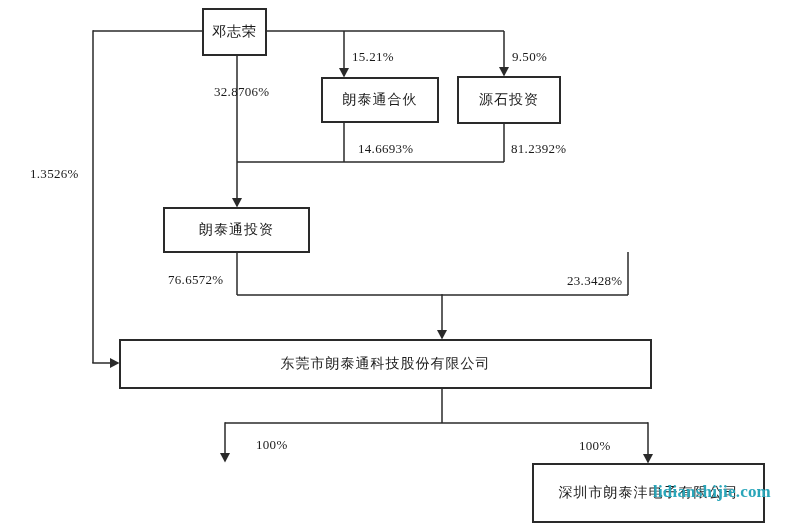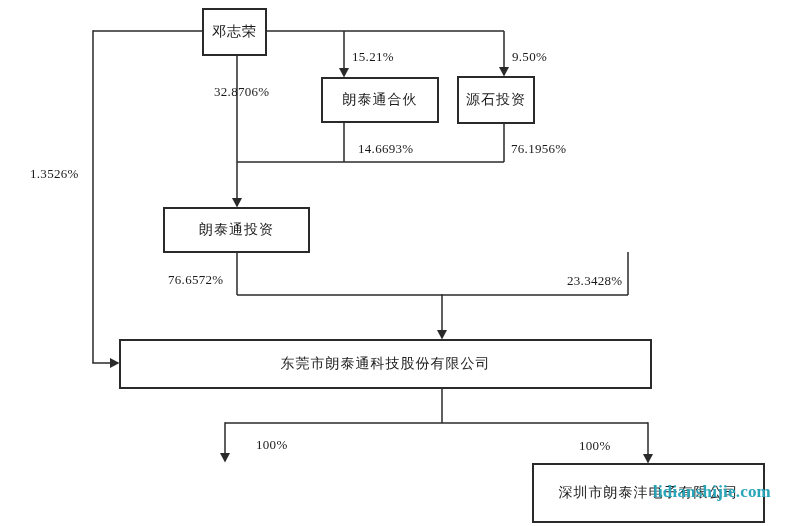--- a/index.html
+++ b/index.html
@@ -38,21 +38,21 @@
   .pct {
     position: absolute;
     z-index: 2;
     font-size: 13px;
     letter-spacing: 0.3px;
     white-space: nowrap;
   }
   
   #node-deng        { left: 202px; top: 8px;   width: 65px;  height: 48px; }
   #node-partnership { left: 285px; top: 77px;  width: 118px; height: 46px; margin-left: 36px; }
-  #node-yuanshi     { left: 457px; top: 76px;  width: 78px;  height: 48px; }
+  #node-yuanshi     { left: 457px; top: 76px;  width: 104px;  height: 48px; }
   #node-lti         { left: 163px; top: 207px; width: 147px; height: 46px; }
   #node-others      { left: 518px; top: 205px; width: 217px; height: 47px; }
   #node-main        { left: 119px; top: 339px; width: 533px; height: 50px; }
   #node-dongguan    { left: 118px; top: 462px; width: 212px; height: 51px; }
   #node-shenzhen    { left: 532px; top: 463px; width: 233px; height: 60px; justify-content: center; }
   
   #lbl-e0 { left: 352px; top: 49px;  }
   #lbl-e1 { left: 512px; top: 49px;  }
   #lbl-e2 { left: 166px; top: 84px; margin-left: 48px; }
   #lbl-e3 { left: 358px; top: 141px; }
@@ -137,21 +137,21 @@
     <span>东莞市朗泰通科技股份有限公司</span>
   </div>
   <div class="node" id="node-shenzhen">
     <span>深圳市朗泰沣电子有限公司</span>
   </div>
 
   <span class="pct" id="lbl-e0">15.21%</span>
   <span class="pct" id="lbl-e1">9.50%</span>
   <span class="pct" id="lbl-e2">32.8706%</span>
   <span class="pct" id="lbl-e3">14.6693%</span>
-  <span class="pct" id="lbl-e4">76.1956%</span>
+  <span class="pct" id="lbl-e4">81.2392%</span>
   <span class="pct" id="lbl-e5">1.3526%</span>
   <span class="pct" id="lbl-e6">76.6572%</span>
   <span class="pct" id="lbl-e7">23.3428%</span>
   <span class="pct" id="lbl-e8">100%</span>
   <span class="pct" id="lbl-e9">100%</span>
 
   <span id="watermark">lidianshijie.com</span>
 
 </div>
 

